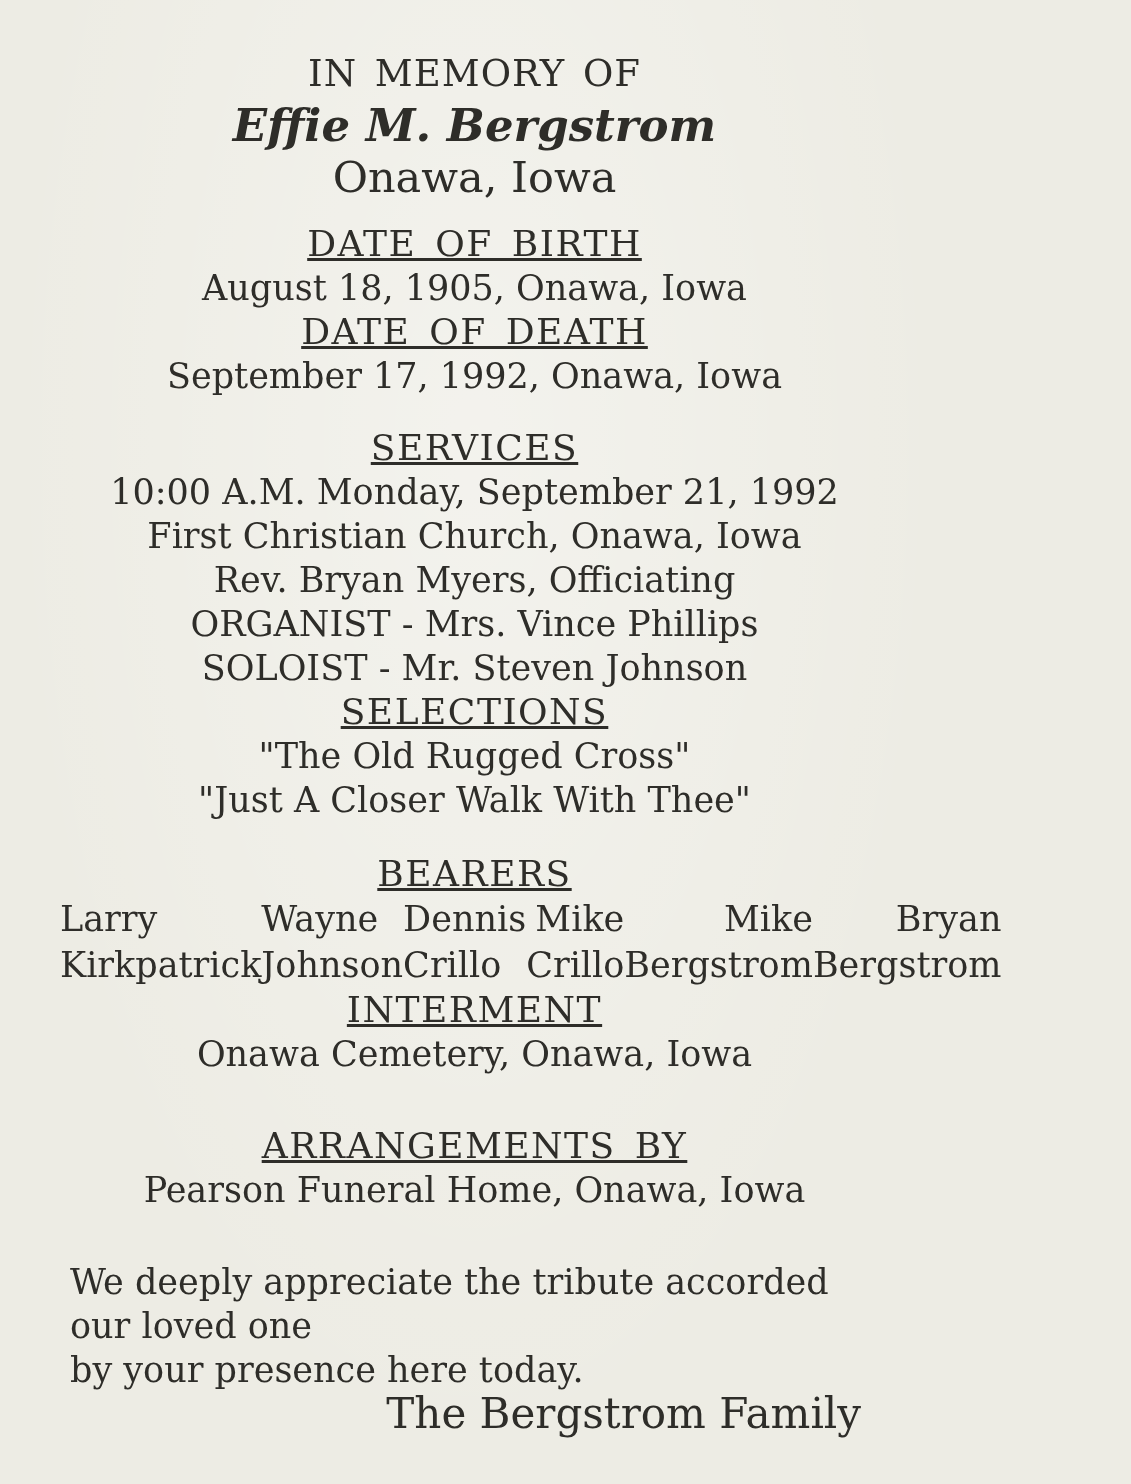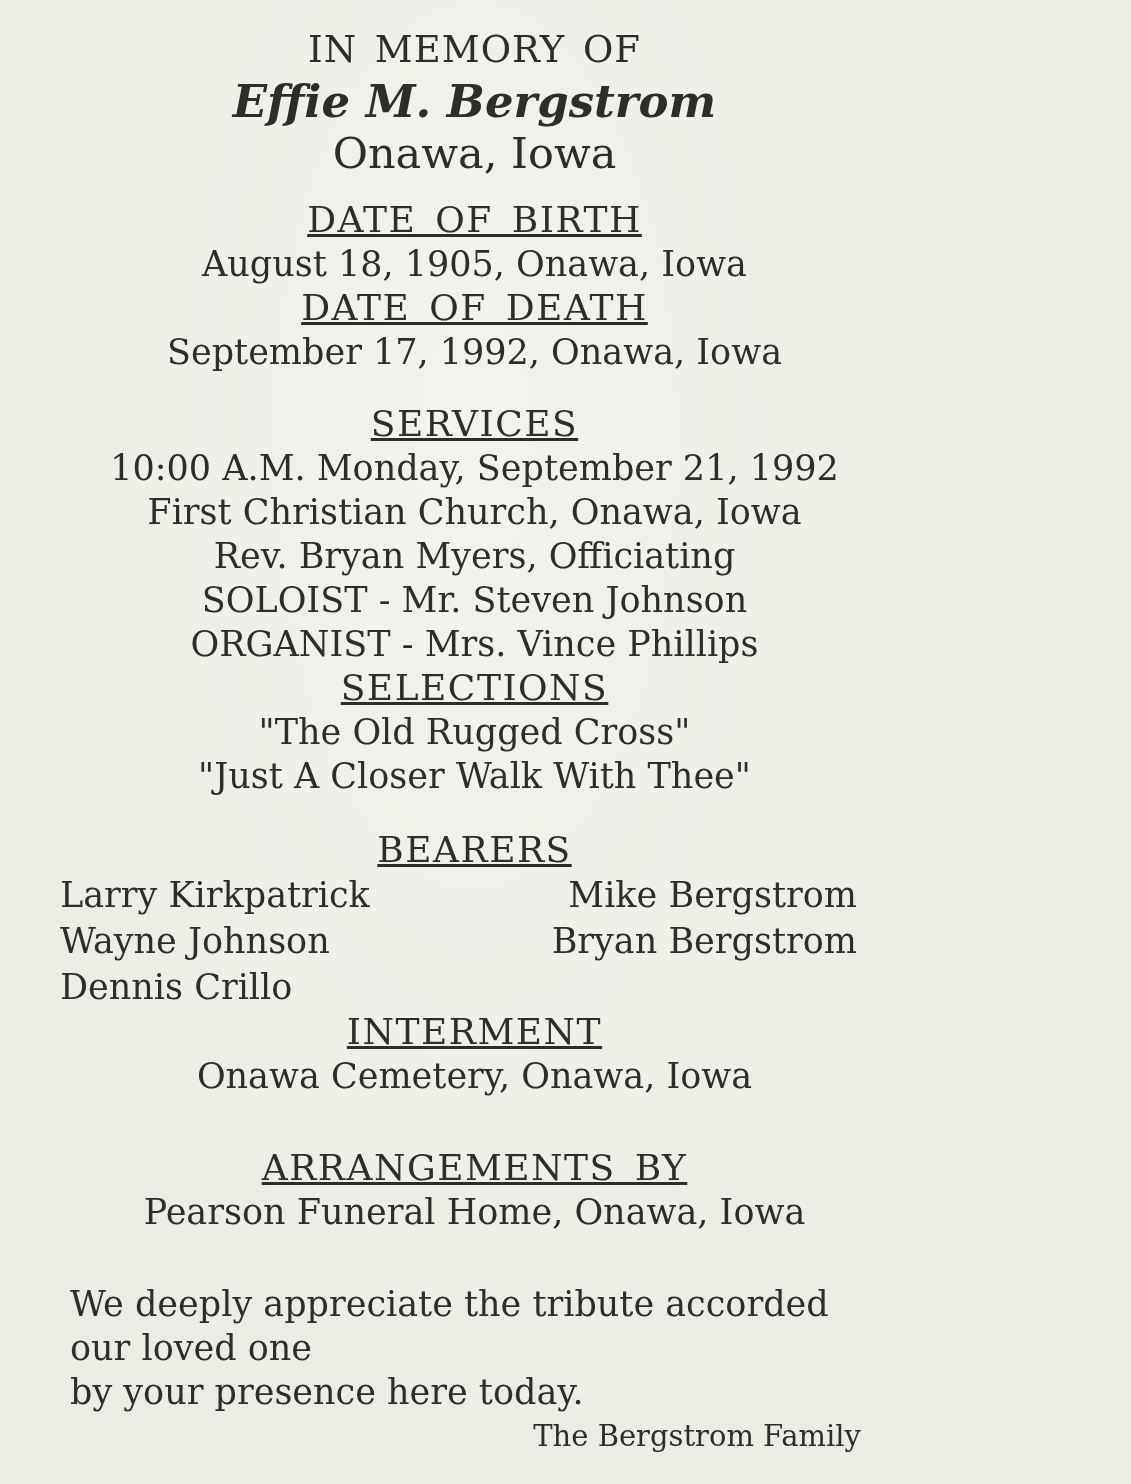--- a/index.html
+++ b/index.html
@@ -16,21 +16,21 @@
     background: var(--paper);
     color: var(--ink);
     font-family: "DejaVu Serif", "Liberation Serif", serif;
     overflow: hidden;
   }
   .page {
     position: relative;
     width: 949px;
     height: 1484px;
     box-sizing: border-box;
-    padding-top: 26px;
+    padding-top: 50px;
     background:
       radial-gradient(ellipse at 50% 30%, rgba(255,255,255,0.35), rgba(0,0,0,0) 70%),
       var(--paper);
   }
   .center { text-align: center; }
   .line {
     font-size: 35px;
     line-height: 44px;
   }
   .heading {
@@ -62,37 +62,36 @@
   .bearers-rows {
     display: flex;
     justify-content: space-between;
     box-sizing: border-box;
     width: 100%;
     padding-left: 60px;
     padding-right: 92px;
   }
   .bearers-col {
     display: flex;
-    flex-direction: column;
   }
   .bearers-col .line { line-height: 46px; }
   .bearers-left { text-align: left; }
   .bearers-right { text-align: right; }
   .interment-block { margin-bottom: 48px; }
   .closing-block {
     margin-top: 48px;
     box-sizing: border-box;
     padding-left: 70px;
     padding-right: 88px;
     text-align: left;
   }
   .closing-block .line { line-height: 44px; }
   .signature {
     text-align: right;
-    font-size: 29px;
+    font-size: 42px;
     line-height: 44px;
   }
 </style>
 </head>
 <body>
 
 <div class="page">
 
   <div class="header-block center">
     <div class="memorial-label">IN MEMORY OF</div>
@@ -105,36 +104,37 @@
     <div class="line">August 18, 1905, Onawa, Iowa</div>
     <div class="heading">DATE OF DEATH</div>
     <div class="line">September 17, 1992, Onawa, Iowa</div>
   </div>
 
   <div class="services-block center">
     <div class="heading">SERVICES</div>
     <div class="line">10:00 A.M. Monday, September 21, 1992</div>
     <div class="line">First Christian Church, Onawa, Iowa</div>
     <div class="line">Rev. Bryan Myers, Officiating</div>
+    <div class="line">ORGANIST - Mrs. Vince Phillips</div>
     <div class="line">SOLOIST - Mr. Steven Johnson</div>
-    <div class="line">ORGANIST - Mrs. Vince Phillips</div>
     <div class="heading">SELECTIONS</div>
     <div class="line">"The Old Rugged Cross"</div>
     <div class="line">"Just A Closer Walk With Thee"</div>
   </div>
 
   <div>
     <div class="heading center">BEARERS</div>
     <div class="bearers-rows">
       <div class="bearers-col bearers-left">
         <div class="line">Larry Kirkpatrick</div>
         <div class="line">Wayne Johnson</div>
         <div class="line">Dennis Crillo</div>
       </div>
       <div class="bearers-col bearers-right">
+        <div class="line">Mike Crillo</div>
         <div class="line">Mike Bergstrom</div>
         <div class="line">Bryan Bergstrom</div>
       </div>
     </div>
   </div>
 
   <div class="interment-block center">
     <div class="heading">INTERMENT</div>
     <div class="line">Onawa Cemetery, Onawa, Iowa</div>
   </div>

